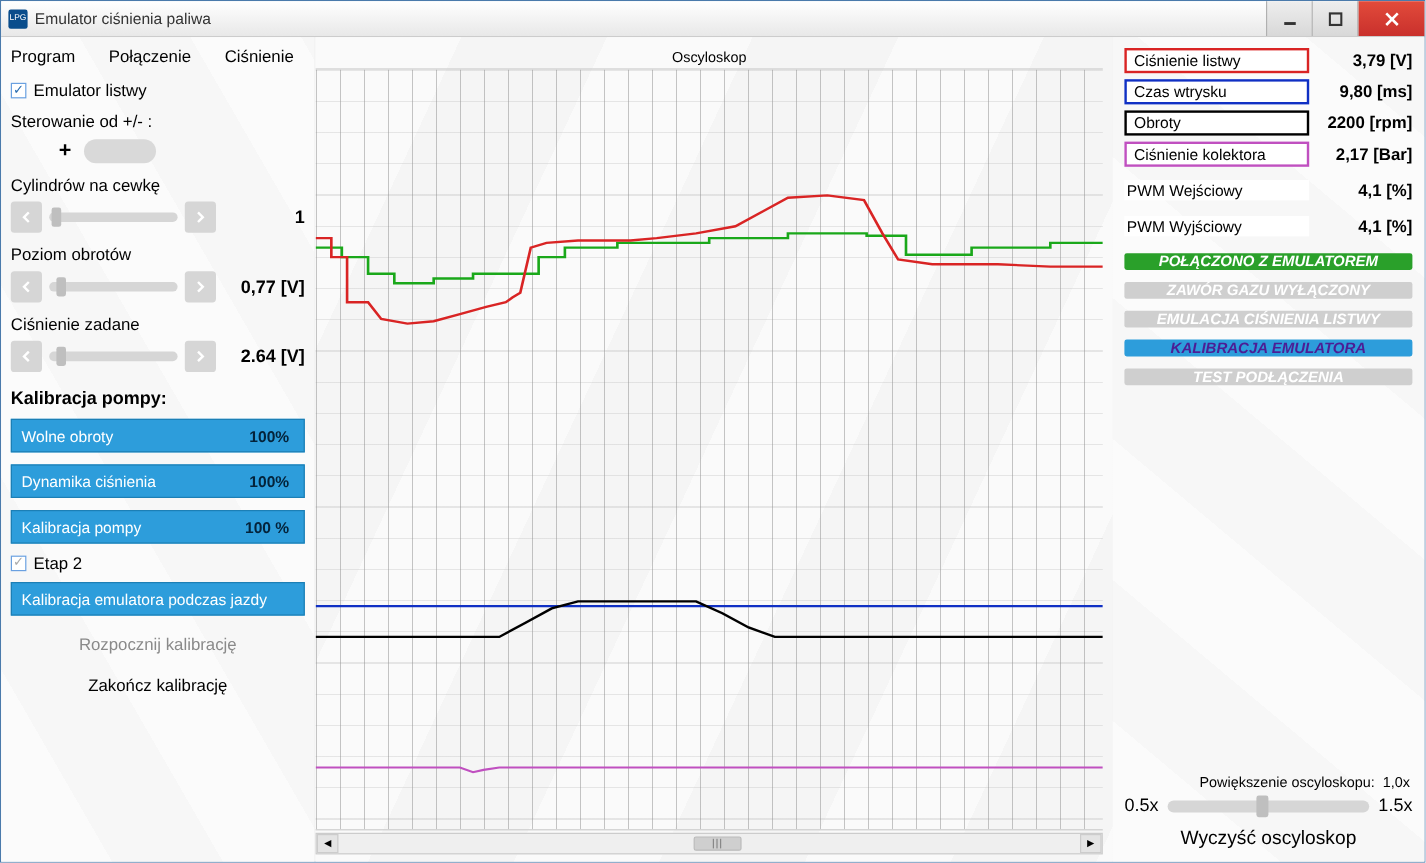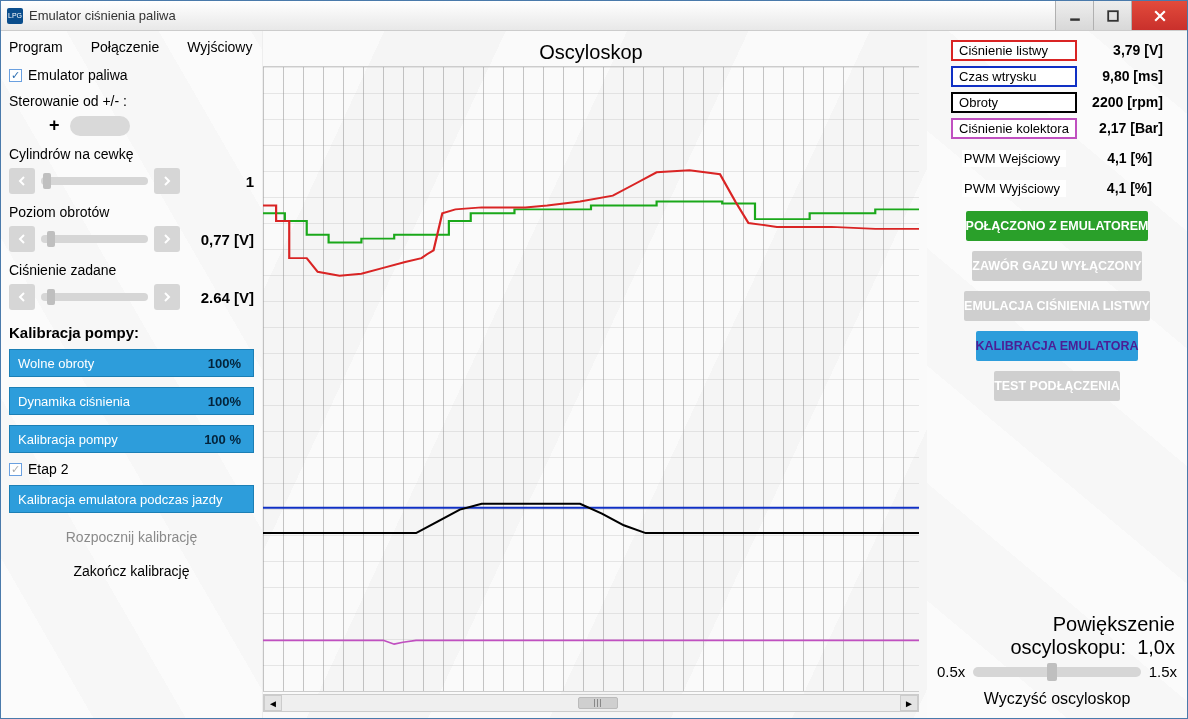--- a/index.html
+++ b/index.html
@@ -36,47 +36,47 @@
   .sec-title { font-weight:bold; font-size:15px; margin-top:8px;}
   .cal-row { display:flex; align-items:center; background:#2d9ddb; color:#fff; height:28px; padding:0 8px; border:1px solid #1c7fb5; margin:2px 0; font-size:13px;text-align:right;}
   .cal-row .pct { margin-left:auto; color:#04233a; background:transparent; padding-right:4px;font-weight:bold;}
   .gray-btn { text-align:center; color:#8a8a8a; padding:8px 0; font-size:14px;}
   .black-btn { text-align:center; color:#000; padding:4px 0; font-size:14px;}
   
   .center { flex:1; position:relative; padding:6px 8px 6px 0; display:flex; flex-direction:column;
             background:
               linear-gradient(rgba(255,255,255,.55),rgba(255,255,255,.55)),
               repeating-linear-gradient(115deg, #f4f4f4 0 110px, #e9e9e9 110px 220px); }
-  .osc-title { text-align:center; font-size:20px; padding:4px 0 2px 0;}
+  .osc-title { text-align:center; font-size:12px; padding:4px 0 2px 0;}
   .scope { flex:1; position:relative; border-top:1px solid #ccc; border-bottom:1px solid #ccc;
            background:
              repeating-linear-gradient(to right, rgba(150,150,150,.55) 0 1px, transparent 1px 20px),
              repeating-linear-gradient(to bottom, rgba(190,190,190,.35) 0 1px, transparent 1px 26px),
              #fff0; }
   .scope svg { position:absolute; inset:0; width:100%; height:100%; }
   .hscroll { height:18px; background:#efefef; border:1px solid #ccc; position:relative; margin-top:2px;}
   .hscroll .thumb { position:absolute; left:48%; top:2px; height:12px; width:40px; background:#cfcfcf; border:1px solid #bbb; border-radius:2px; display:flex; align-items:center; justify-content:center; gap:2px;}
   .hscroll .thumb span{ width:1px;height:8px;background:#888;}
   .hscroll .arr { position:absolute; top:0; width:18px; height:100%; display:flex; align-items:center; justify-content:center; background:#e4e4e4; border:1px solid #ccc; font-size:10px;}
   .hscroll .arr.l{left:0;} .hscroll .arr.r{right:0;}
   
   .right { width:260px; padding:6px 10px 10px 10px; display:flex; flex-direction:column; gap:4px;
            background:
              linear-gradient(rgba(255,255,255,.6),rgba(255,255,255,.6)),
-             repeating-linear-gradient(40deg, #f5f5f5 0 90px, #ebebeb 90px 180px); align-items: center; }
+             repeating-linear-gradient(40deg, #f5f5f5 0 90px, #ebebeb 90px 180px); }
   .metric { display:flex; align-items:center; height:26px; }
   .metric .mlabel { flex:1; border:2px solid; padding:1px 6px; font-size:13px; background:#fff;}
   .metric .mval { width:86px; text-align:right; font-weight:bold; font-size:14px; padding-left:6px;}
   .metric.plain .mlabel { border:none; padding-left:2px; }
-  .status-btn { height:30px; display:flex; align-items:center; justify-content:center; font-weight:bold; font-size:12.5px; margin-top:6px; border-radius:2px;}
+  .status-btn { height:14px; display:flex; align-items:center; justify-content:center; font-weight:bold; font-size:12.5px; margin-top:6px; border-radius:2px;font-style:italic;}
   .status-green { background:#2aa02a; color:#fff;}
   .status-gray  { background:#cfcfcf; color:#fff;}
   .status-blue  { background:#2d9ddb; color:#4c1d95;}
   .zoom-block { margin-top:auto; font-size:15px;}
-  .zoom-line1 { text-align:right; padding:4px 2px; font-size:20px;}
+  .zoom-line1 { text-align:right; padding:4px 2px; font-size:12px;}
   .zoom-row { display:flex; align-items:center; gap:8px;}
   .zoom-row .ztrack { flex:1; height:10px; background:#d6d6d6; border-radius:5px; position:relative;}
   .zoom-row .zthumb { position:absolute; top:-4px; left:44%; width:10px; height:18px; background:#bfbfbf; border-radius:2px;}
   .clear-osc { text-align:center; font-size:16px; padding:10px 0 0 0;}
 </style>
 </head>
 <body>
 
 <div class="window">
   <div class="titlebar">
@@ -100,26 +100,26 @@
         </div>
     </div>
   </div>
 
   <div class="body">
 
     <div class="left">
       <div class="menubar">
         <span>Program</span>
         <span>Połączenie</span>
-        <span>Wyjściowy</span>
+        <span>Ciśnienie</span>
       </div>
 
       <div class="chk-row">
         <span class="chk checked"></span>
-        <span>Emulator paliwa</span>
+        <span>Emulator listwy</span>
       </div>
 
       <div class="label">Sterowanie od +/- :</div>
       <div class="plus-row">
         <span>+</span>
         <span class="pill"></span>
       </div>
 
       <div class="label">Cylindrów na cewkę</div>
       <div class="slider-row">

